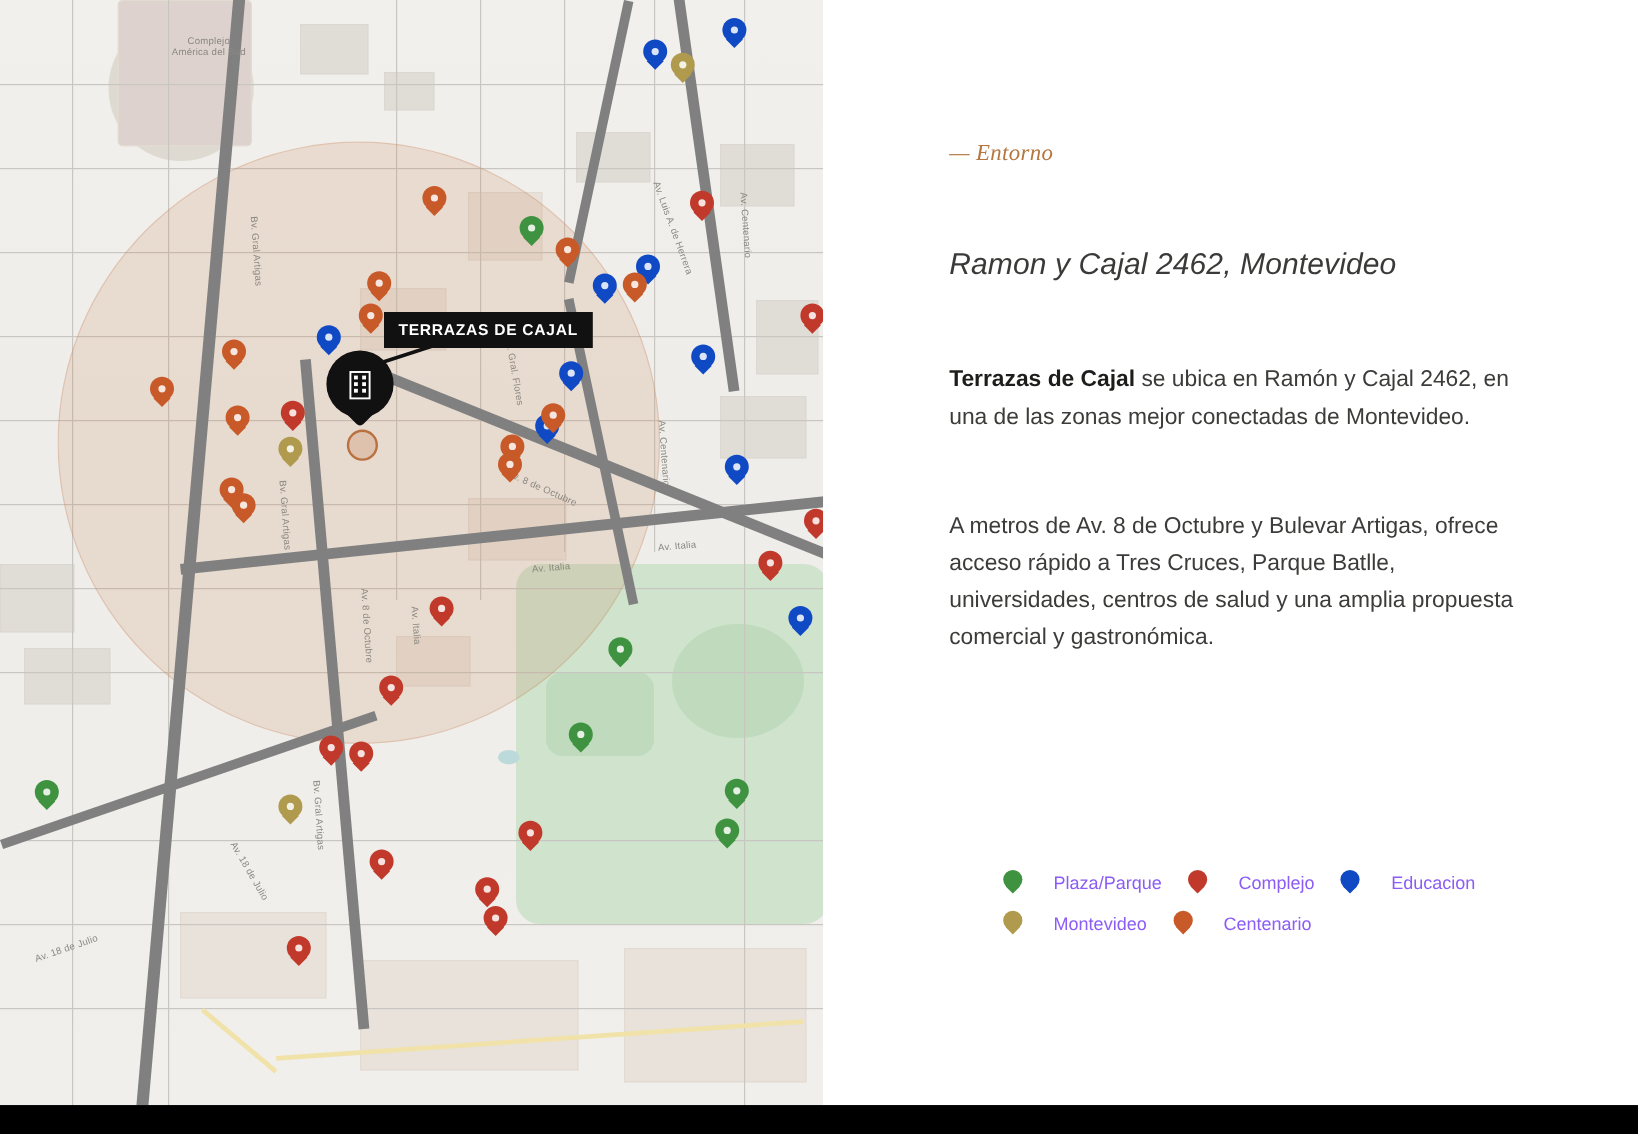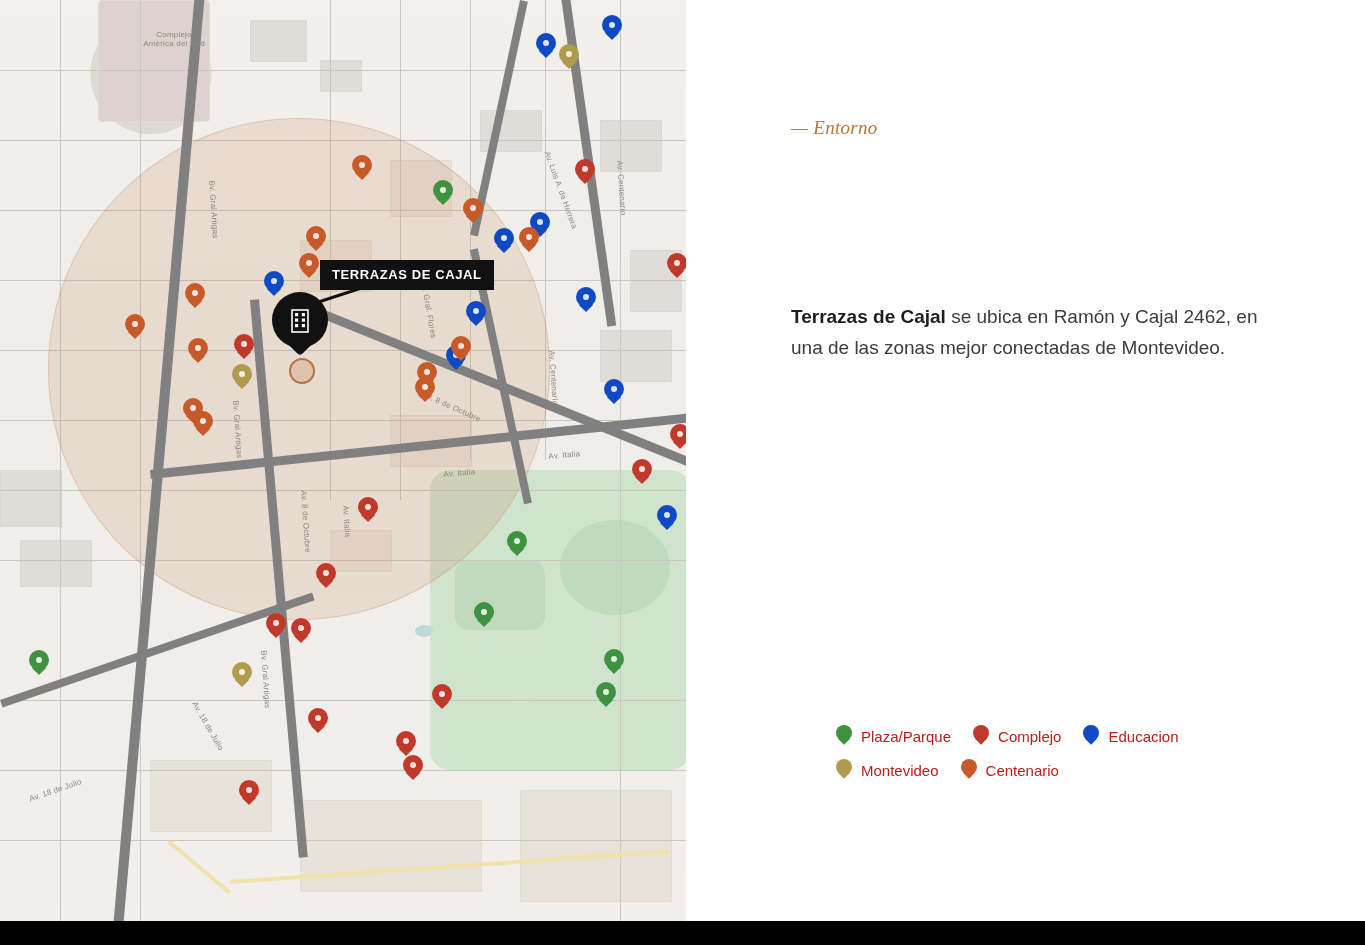--- a/index.html
+++ b/index.html
@@ -248,22 +248,23 @@
   .legend-item .lpin .head {
     position: absolute; left: 0; top: 0;
     width: 16px; height: 16px; border-radius: 50%;
   }
   .legend-item .lpin .tail {
     position: absolute; left: 4px; top: 10px;
     width: 8px; height: 8px; transform: rotate(45deg);
   }
   .legend-item .lbl {
     font-size: 15px;
-    color: #b91c1c;
+    color: #8b5cf6;
     white-space: nowrap;
+    margin-left: 17px;
   }
   .bottom-bar {
     position: absolute;
     left: 0;
     top: 921px;
     width: 1365px;
     height: 24px;
     background: #000000;
   }
 </style>
@@ -594,22 +595,24 @@
           <rect x="13.8" y="11.5" width="3.2" height="3.2" fill="#ffffff"></rect>
           <rect x="7" y="17" width="3.2" height="3.2" fill="#ffffff"></rect>
           <rect x="13.8" y="17" width="3.2" height="3.2" fill="#ffffff"></rect>
         </svg>
       </div>
       <div class="target-ring" style="left:289px;top:358px;"></div>
     </div>
 
     <div class="content">
       <div class="eyebrow">— Entorno</div>
+      <div class="subtitle">Ramon y Cajal 2462, Montevideo</div>
 
       <p class="para" id="p1"><b>Terrazas de Cajal</b><span> se ubica en Ramón y Cajal 2462, en una de las zonas mejor conectadas de Montevideo.</span></p>
+      <p class="para" id="p2">A metros de Av. 8 de Octubre y Bulevar Artigas, ofrece acceso rápido a Tres Cruces, Parque Batlle, universidades, centros de salud y una amplia propuesta comercial y gastronómica.</p>
     </div>
 
     <div class="legend" id="legend">
         <div class="legend-row">
           <div class="legend-item">
             <div class="lpin">
               <div class="tail" style="background: rgb(63, 146, 64);"></div>
               <div class="head" style="background: rgb(63, 146, 64);"></div>
             </div>
             <span class="lbl">Plaza/Parque</span>

